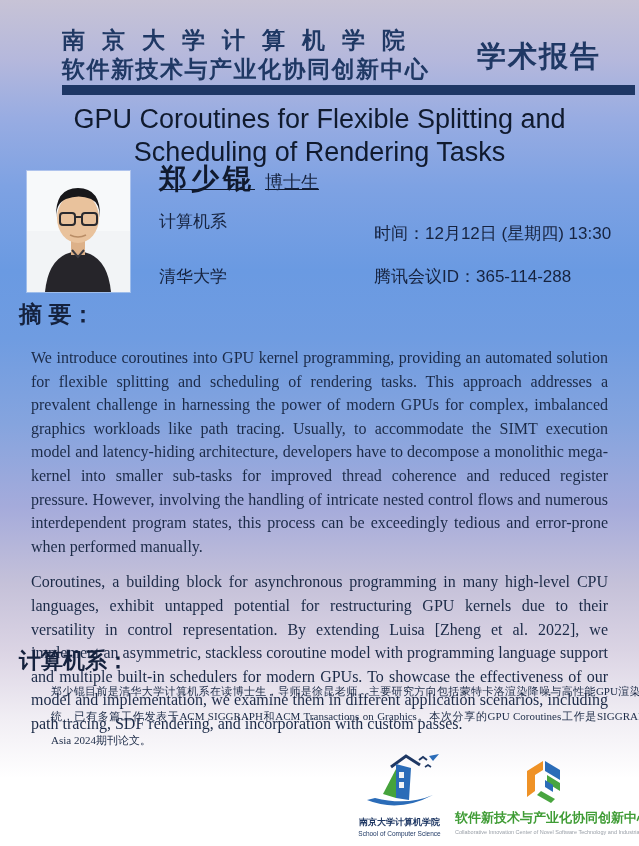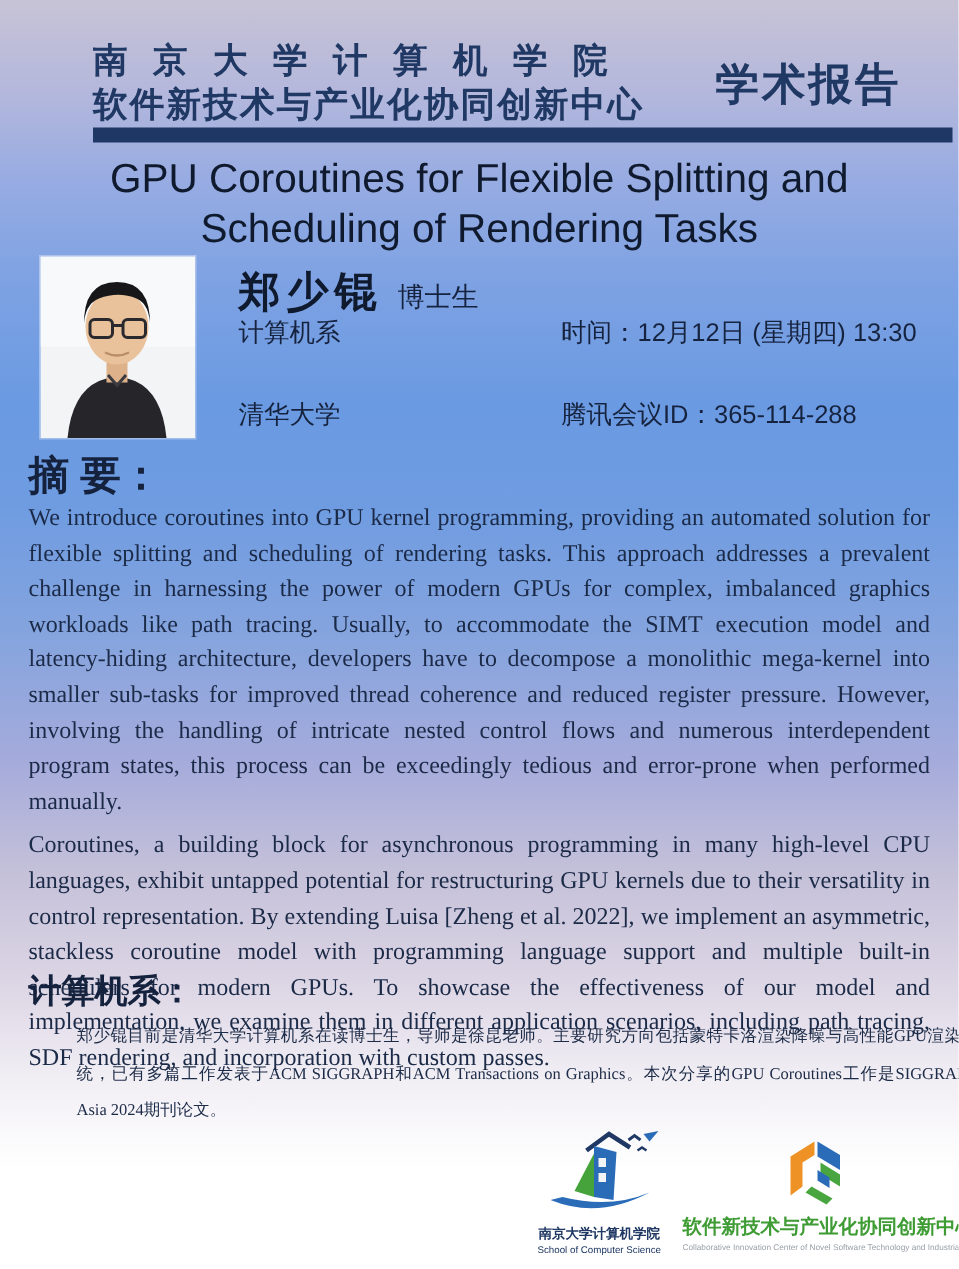--- a/index.html
+++ b/index.html
@@ -16,32 +16,32 @@
   .abs{position:absolute;}
   
   .org-line1{left:62px;top:25px;font-size:23px;font-weight:bold;color:#1f3864;letter-spacing:17px;white-space:nowrap;}
   .org-line2{left:62px;top:54px;font-size:23px;font-weight:bold;color:#1f3864;letter-spacing:1.5px;white-space:nowrap;}
   .badge{left:477px;top:37px;font-size:29px;font-weight:bold;color:#1f3864;letter-spacing:2px;white-space:nowrap;}
   .header-bar{left:62px;top:85px;width:573px;height:10px;background:#1e3765;}
   
   .title{left:0;top:103px;width:639px;text-align:center;color:#101a2e;font-size:27px;line-height:33px;font-weight:400;}
   
   .photo{left:27px;top:171px;width:103px;height:121px;box-shadow:0 0 0 1px rgba(255,255,255,.35);}
-  .name-row{left:159px;top:176px;white-space:nowrap;color:#101a2e;}
+  .name-row{left:159px;top:160px;white-space:nowrap;color:#101a2e;text-decoration:underline;}
   .name{font-family:"Liberation Serif",serif;font-size:28px;font-weight:bold;letter-spacing:4px;}
   .degree{font-size:18px;font-weight:500;margin-left:10px;color:#16233f;}
   .dept{left:159px;top:210px;font-size:17px;font-weight:500;color:#16233f;text-align:right;}
   .univ{left:159px;top:265px;font-size:17px;font-weight:500;color:#16233f;text-align:right;}
-  .time{left:374px;top:210px;font-size:17px;font-weight:500;color:#16233f;white-space:nowrap;text-align:right;}
+  .time{left:374px;top:222px;font-size:17px;font-weight:500;color:#16233f;white-space:nowrap;text-align:right;}
   .meeting{left:374px;top:265px;font-size:17px;font-weight:500;color:#16233f;white-space:nowrap;}
   
-  .abs-head{left:19px;top:299px;font-size:27px;font-weight:bold;color:#15223e;}
+  .abs-head{left:19px;top:299px;font-size:23px;font-weight:bold;color:#15223e;}
   .abs-body{left:19px;top:334px;width:601px;font-family:"Liberation Serif",serif;
             font-size:16px;line-height:23.6px;color:#1b2a47;text-align:justify;}
-  .abs-body p{margin:0;}
+  .abs-body p{margin:12px;}
   .abs-body p + p{margin-top:6px;}
   
   .bio-head{left:19px;top:646px;font-size:22px;font-weight:bold;color:#15223e;}
   .bio-body{left:31px;top:679px;width:601px;font-family:"Liberation Serif",serif;
             font-size:11px;line-height:24.5px;color:#1c2b47;text-align:justify;margin-left:20px;}
   
   .logo-left{left:342px;top:754px;width:115px;text-align:center;}
   .logo-right{left:455px;top:757px;width:175px;text-align:center;}
   .logo-left .cn{font-size:9px;font-weight:bold;color:#1f3864;margin-top:2px;white-space:nowrap;}
   .logo-left .en{font-size:6.5px;color:#1f3864;margin-top:1px;white-space:nowrap;}

